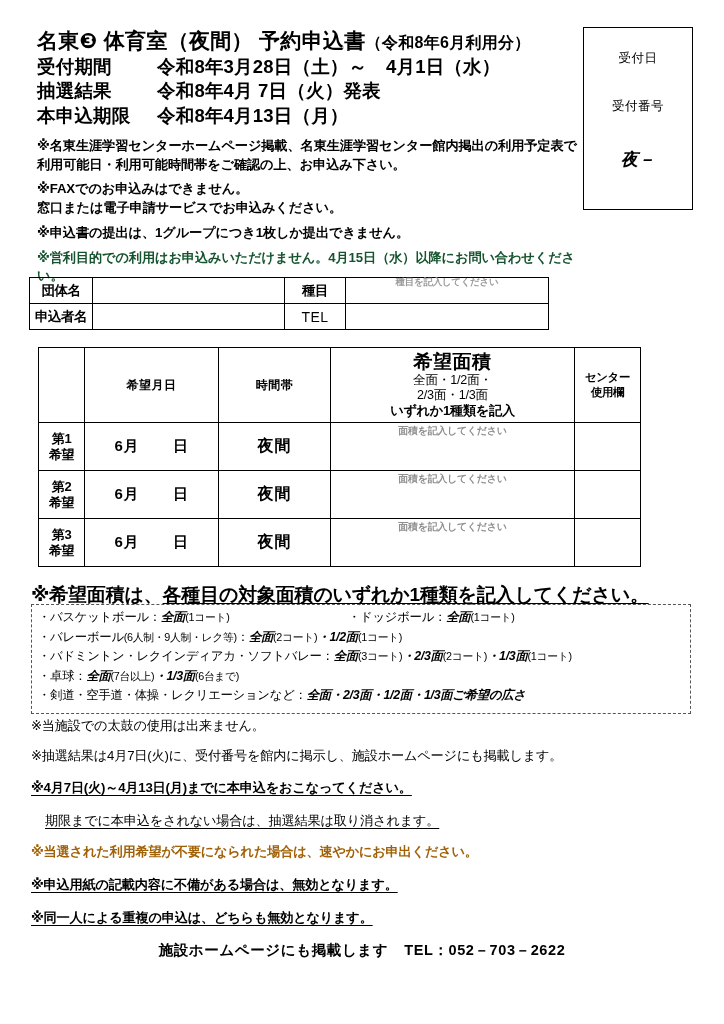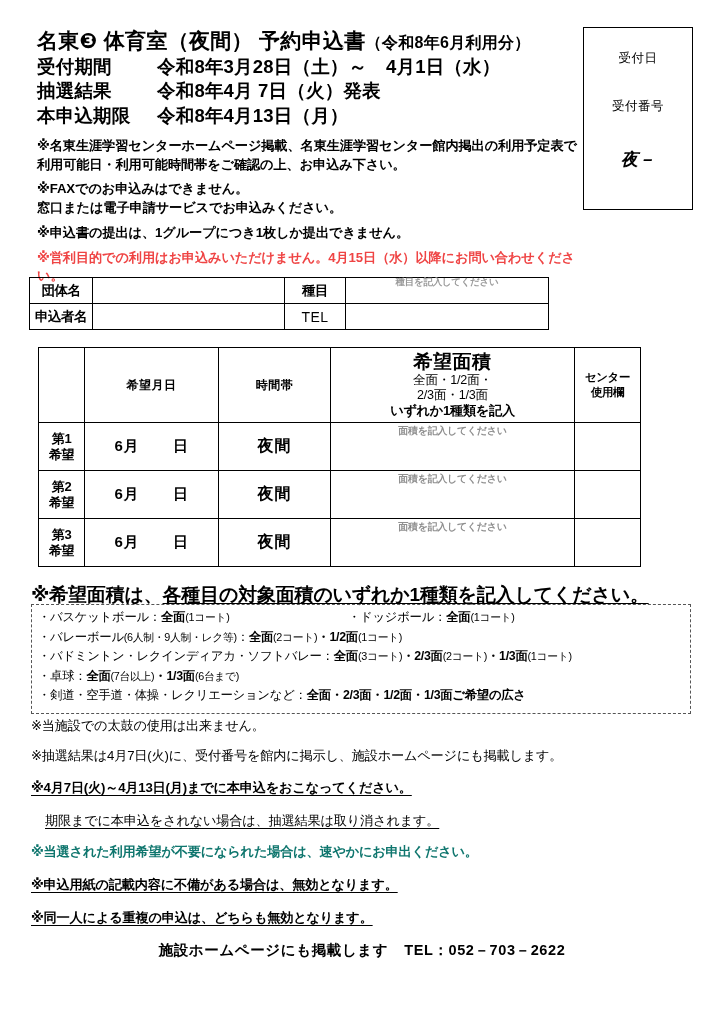--- a/index.html
+++ b/index.html
@@ -90,21 +90,21 @@
     width: 540px;
   }
   .pre-note {
     font-size: 13.2px;
     font-weight: bold;
     line-height: 1.42;
     letter-spacing: -0.1px;
     margin-bottom: 6px;
   }
   .pre-note:last-child { margin-bottom: 0; }
-  .pre-note.red { color: #ef4444; }
+  .pre-note.red { color: #14532d; }
 
   
   .applicant-table {
     position: absolute;
     left: 29px;
     top: 277px;
     border-collapse: collapse;
     table-layout: fixed;
   }
   .applicant-table td {
@@ -252,21 +252,21 @@
     padding: 6px 6px 0 6px;
   }
   .sport-line {
     font-size: 12.4px;
     line-height: 1.0;
     height: 19.5px;
     letter-spacing: -0.3px;
     white-space: nowrap;
     position: relative;
   }
-  .sport-line .b { font-weight: bold; }
+  .sport-line .b { font-weight: bold; font-style: italic; }
   .sport-line .sm { font-size: 10.8px; }
   .sport-line .right-item {
     position: absolute;
     left: 310px;
     top: 0;
   }
 
   .tail-notes {
     position: absolute;
     left: 31px;
@@ -279,21 +279,21 @@
     line-height: 1.15;
     margin-bottom: 15px;
     white-space: nowrap;
   }
   .tail-note.bold { font-weight: bold; }
   .tail-note.under {
     display: inline-block;
     text-decoration: underline;
     text-underline-offset: 3px;
   }
-  .tail-note.red { color: #0f766e; font-weight: bold; }
+  .tail-note.red { color: #a16207; font-weight: bold; }
   .tail-note-row { margin-bottom: 15px; }
   .tail-note-row .tail-note { margin-bottom: 0; }
   .indent { padding-left: 14px; }
 
   .footer {
     position: absolute;
     left: 0;
     top: 941px;
     width: 724px;
     text-align: center;

